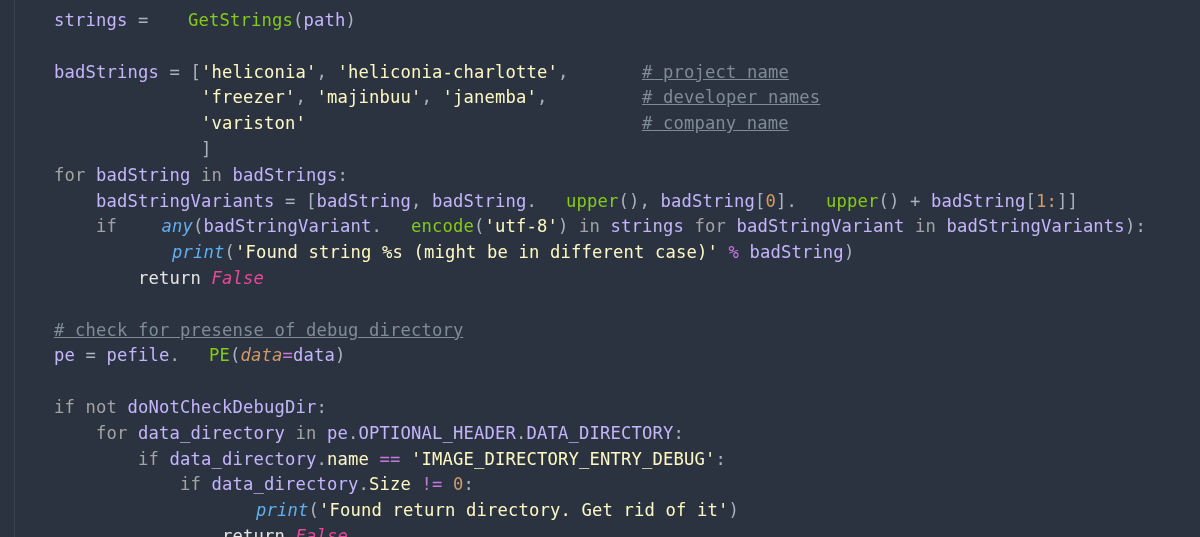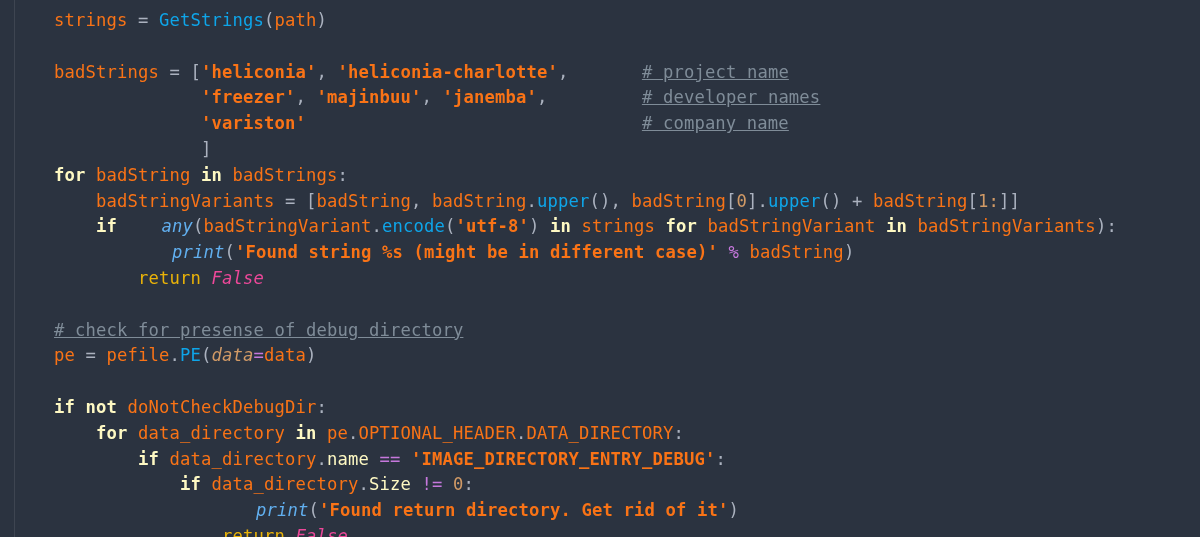--- a/index.html
+++ b/index.html
@@ -23,32 +23,32 @@
     left:14px;top:0;bottom:0;
     width:14px;
     border-left:1px solid rgba(255,255,255,0.09);
   }
   pre.code{
     margin:0;
     white-space:pre;
     color:#ABB2BF;
     user-select:text;
   }
-  .tok-var     {color:#f97316;margin-top:30px;}
+  .tok-var     {color:#c4b5fd;margin-top:30px;}
   .tok-punc    {color:#ABB2BF;}
   .tok-op      {color:#C678DD;}
-  .tok-kw      {color:#fef9c3;font-weight:bold;}
-  .tok-kw-ret  {color:#eab308;}
-  .tok-call    {color:#0ea5e9;}
+  .tok-kw      {color:#a3a3a3;}
+  .tok-kw-ret  {color:#e5e5e5;}
+  .tok-call    {color:#84cc16;margin-left:29px;}
   .tok-call-it {color:#61AFEF;font-style:italic;margin-left:34px;}
   .tok-attr    {color:#fef9c3;}
   .tok-bool    {color:#ec4899;font-style:italic;}
   .tok-param   {color:#D19A66;font-style:italic;}
   .tok-num     {color:#D19A66;}
-  .tok-str     {color:#f97316;font-weight:bold;}
+  .tok-str     {color:#fef9c3;}
   .tok-comment {color:#7F8C98;font-style:normal;text-decoration:underline;}
 </style>
 </head>
 <body>
 
 <div class="editor">
   <div class="gutter"></div>
 <pre class="code"><span class="tok-var">strings</span><span class="tok-punc"> = </span><span class="tok-call">GetStrings</span><span class="tok-punc">(</span><span class="tok-var">path</span><span class="tok-punc">)</span>
 
 <span class="tok-var">badStrings</span><span class="tok-punc"> = </span><span class="tok-punc">[</span><span class="tok-str">'heliconia'</span><span class="tok-punc">, </span><span class="tok-str">'heliconia-charlotte'</span><span class="tok-punc">,</span>       <span class="tok-comment"># project name</span>

